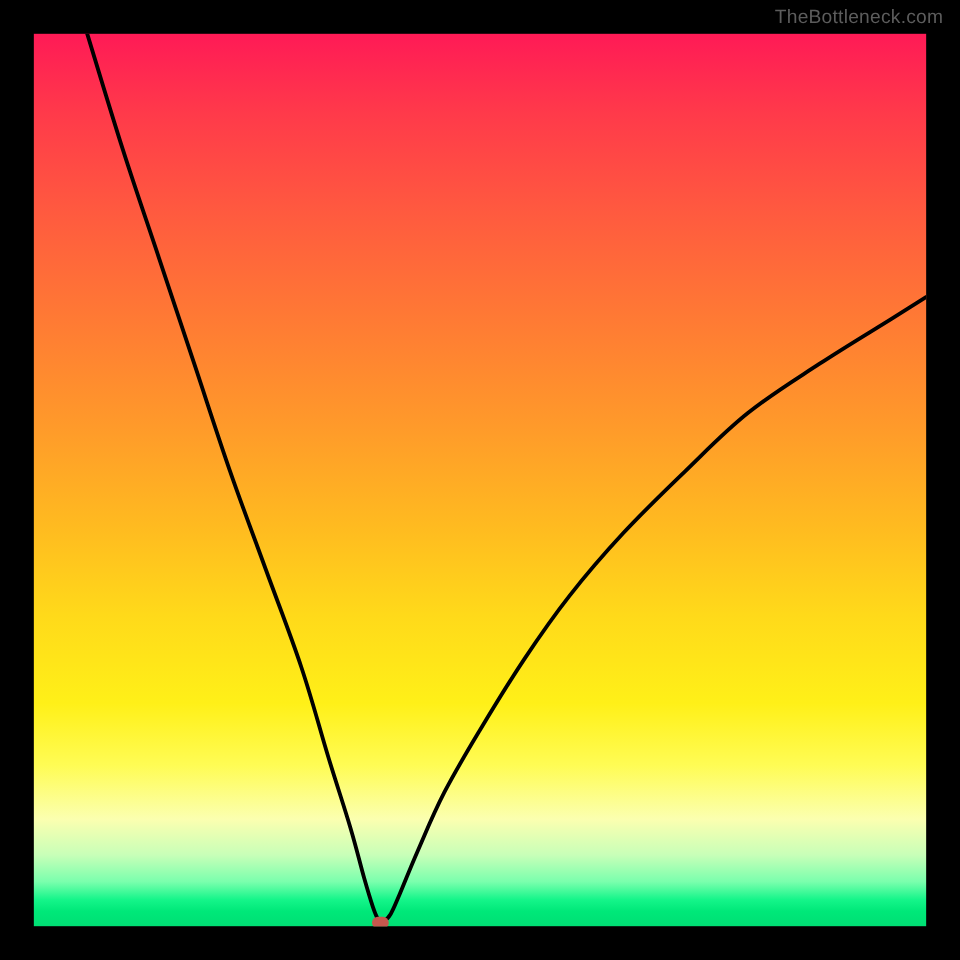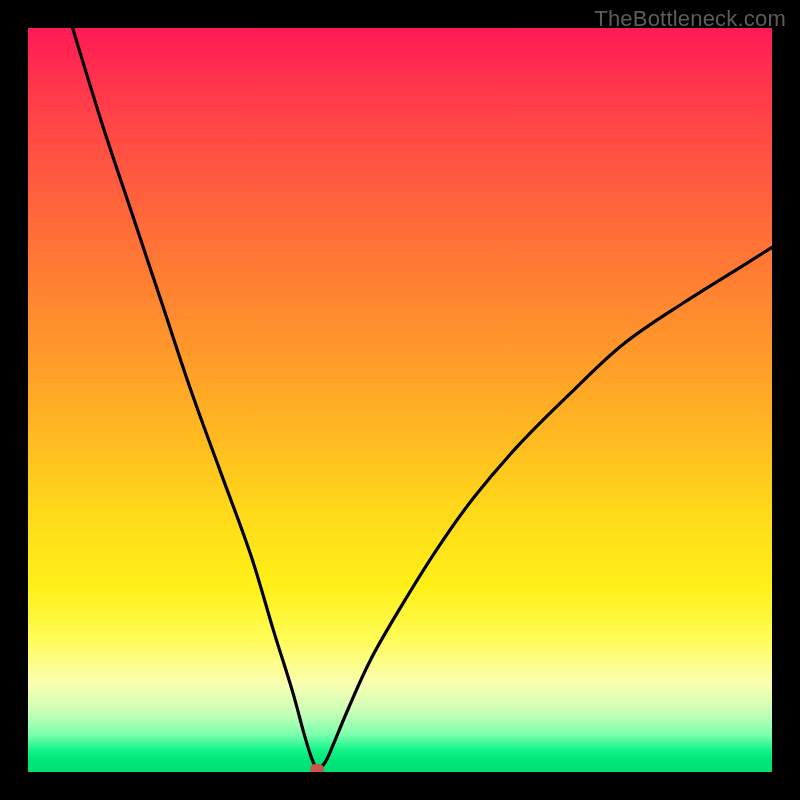--- a/index.html
+++ b/index.html
@@ -52,21 +52,21 @@
     height: 10px;
     border-radius: 5px / 5px;
     background: #c6574e;
     transform: translate(-50%, -50%);
   }
   .watermark {
     position: absolute;
     top: 6px;
     right: 14px;
     color: #5c5c5c;
-    font-size: 22px;
+    font-size: 16px;
     letter-spacing: 0.2px;
     user-select: none;
   }
 </style>
 </head>
 <body>
 
 <div class="watermark">TheBottleneck.com</div>
 
 <div class="plot-area">

